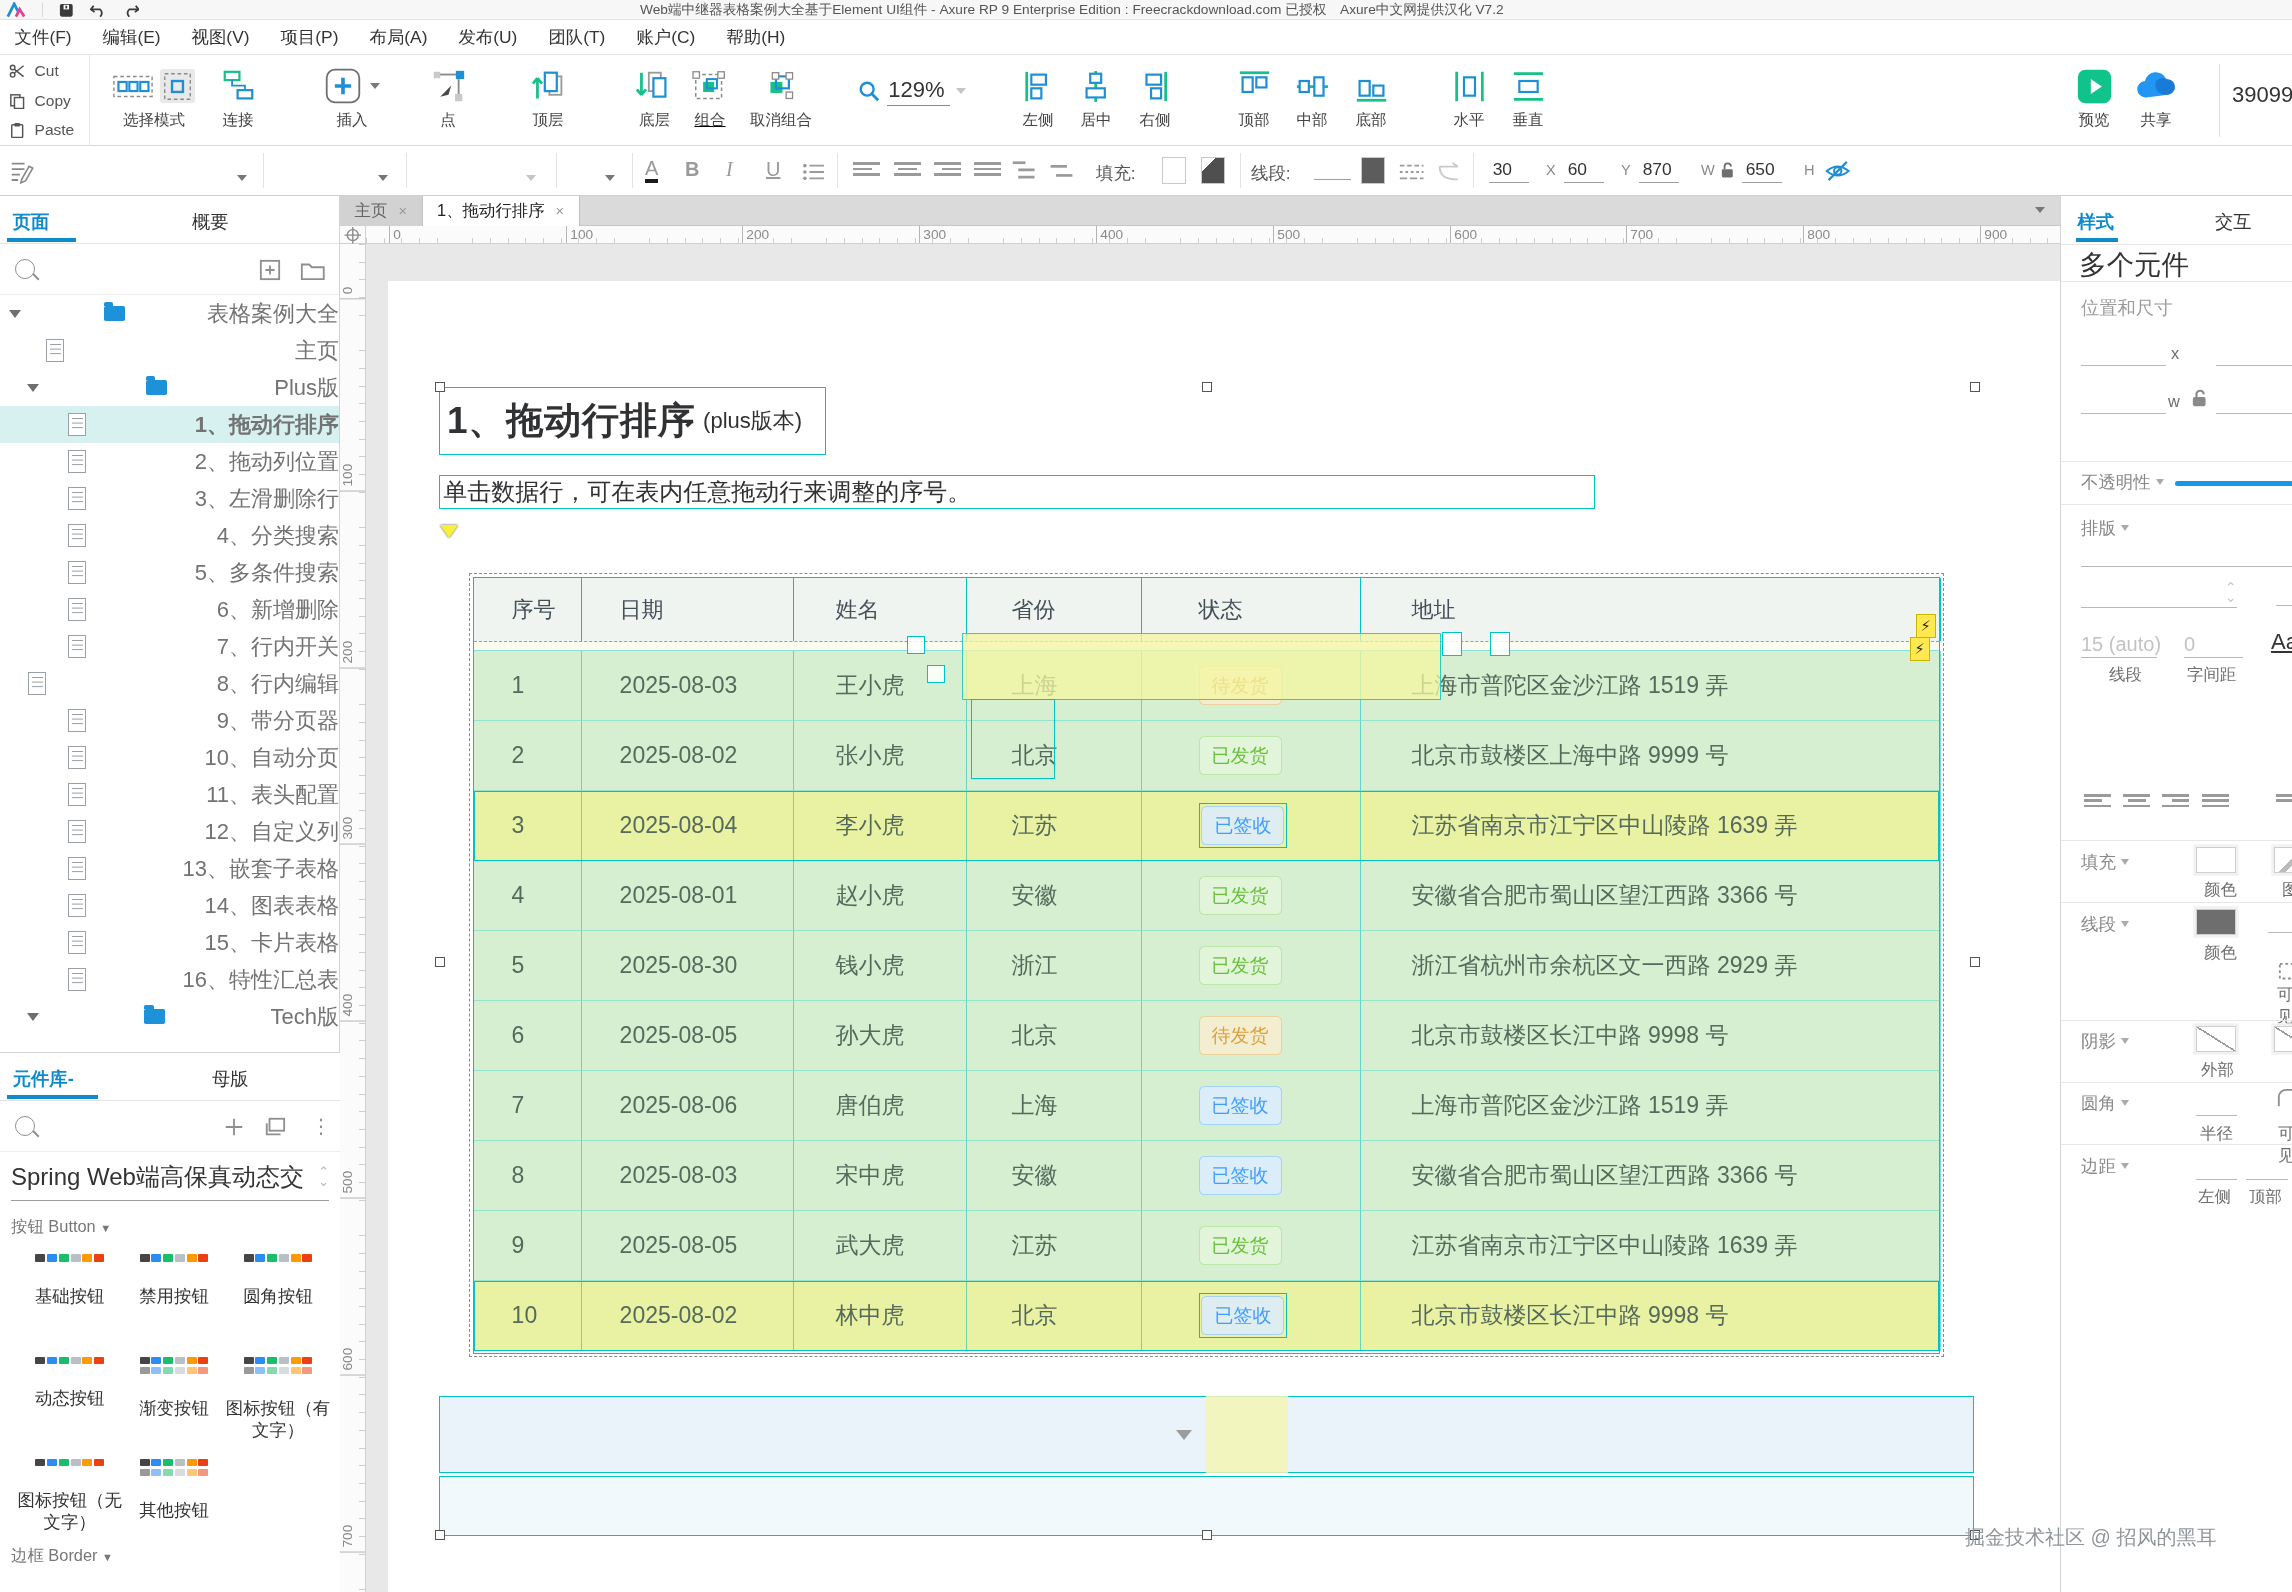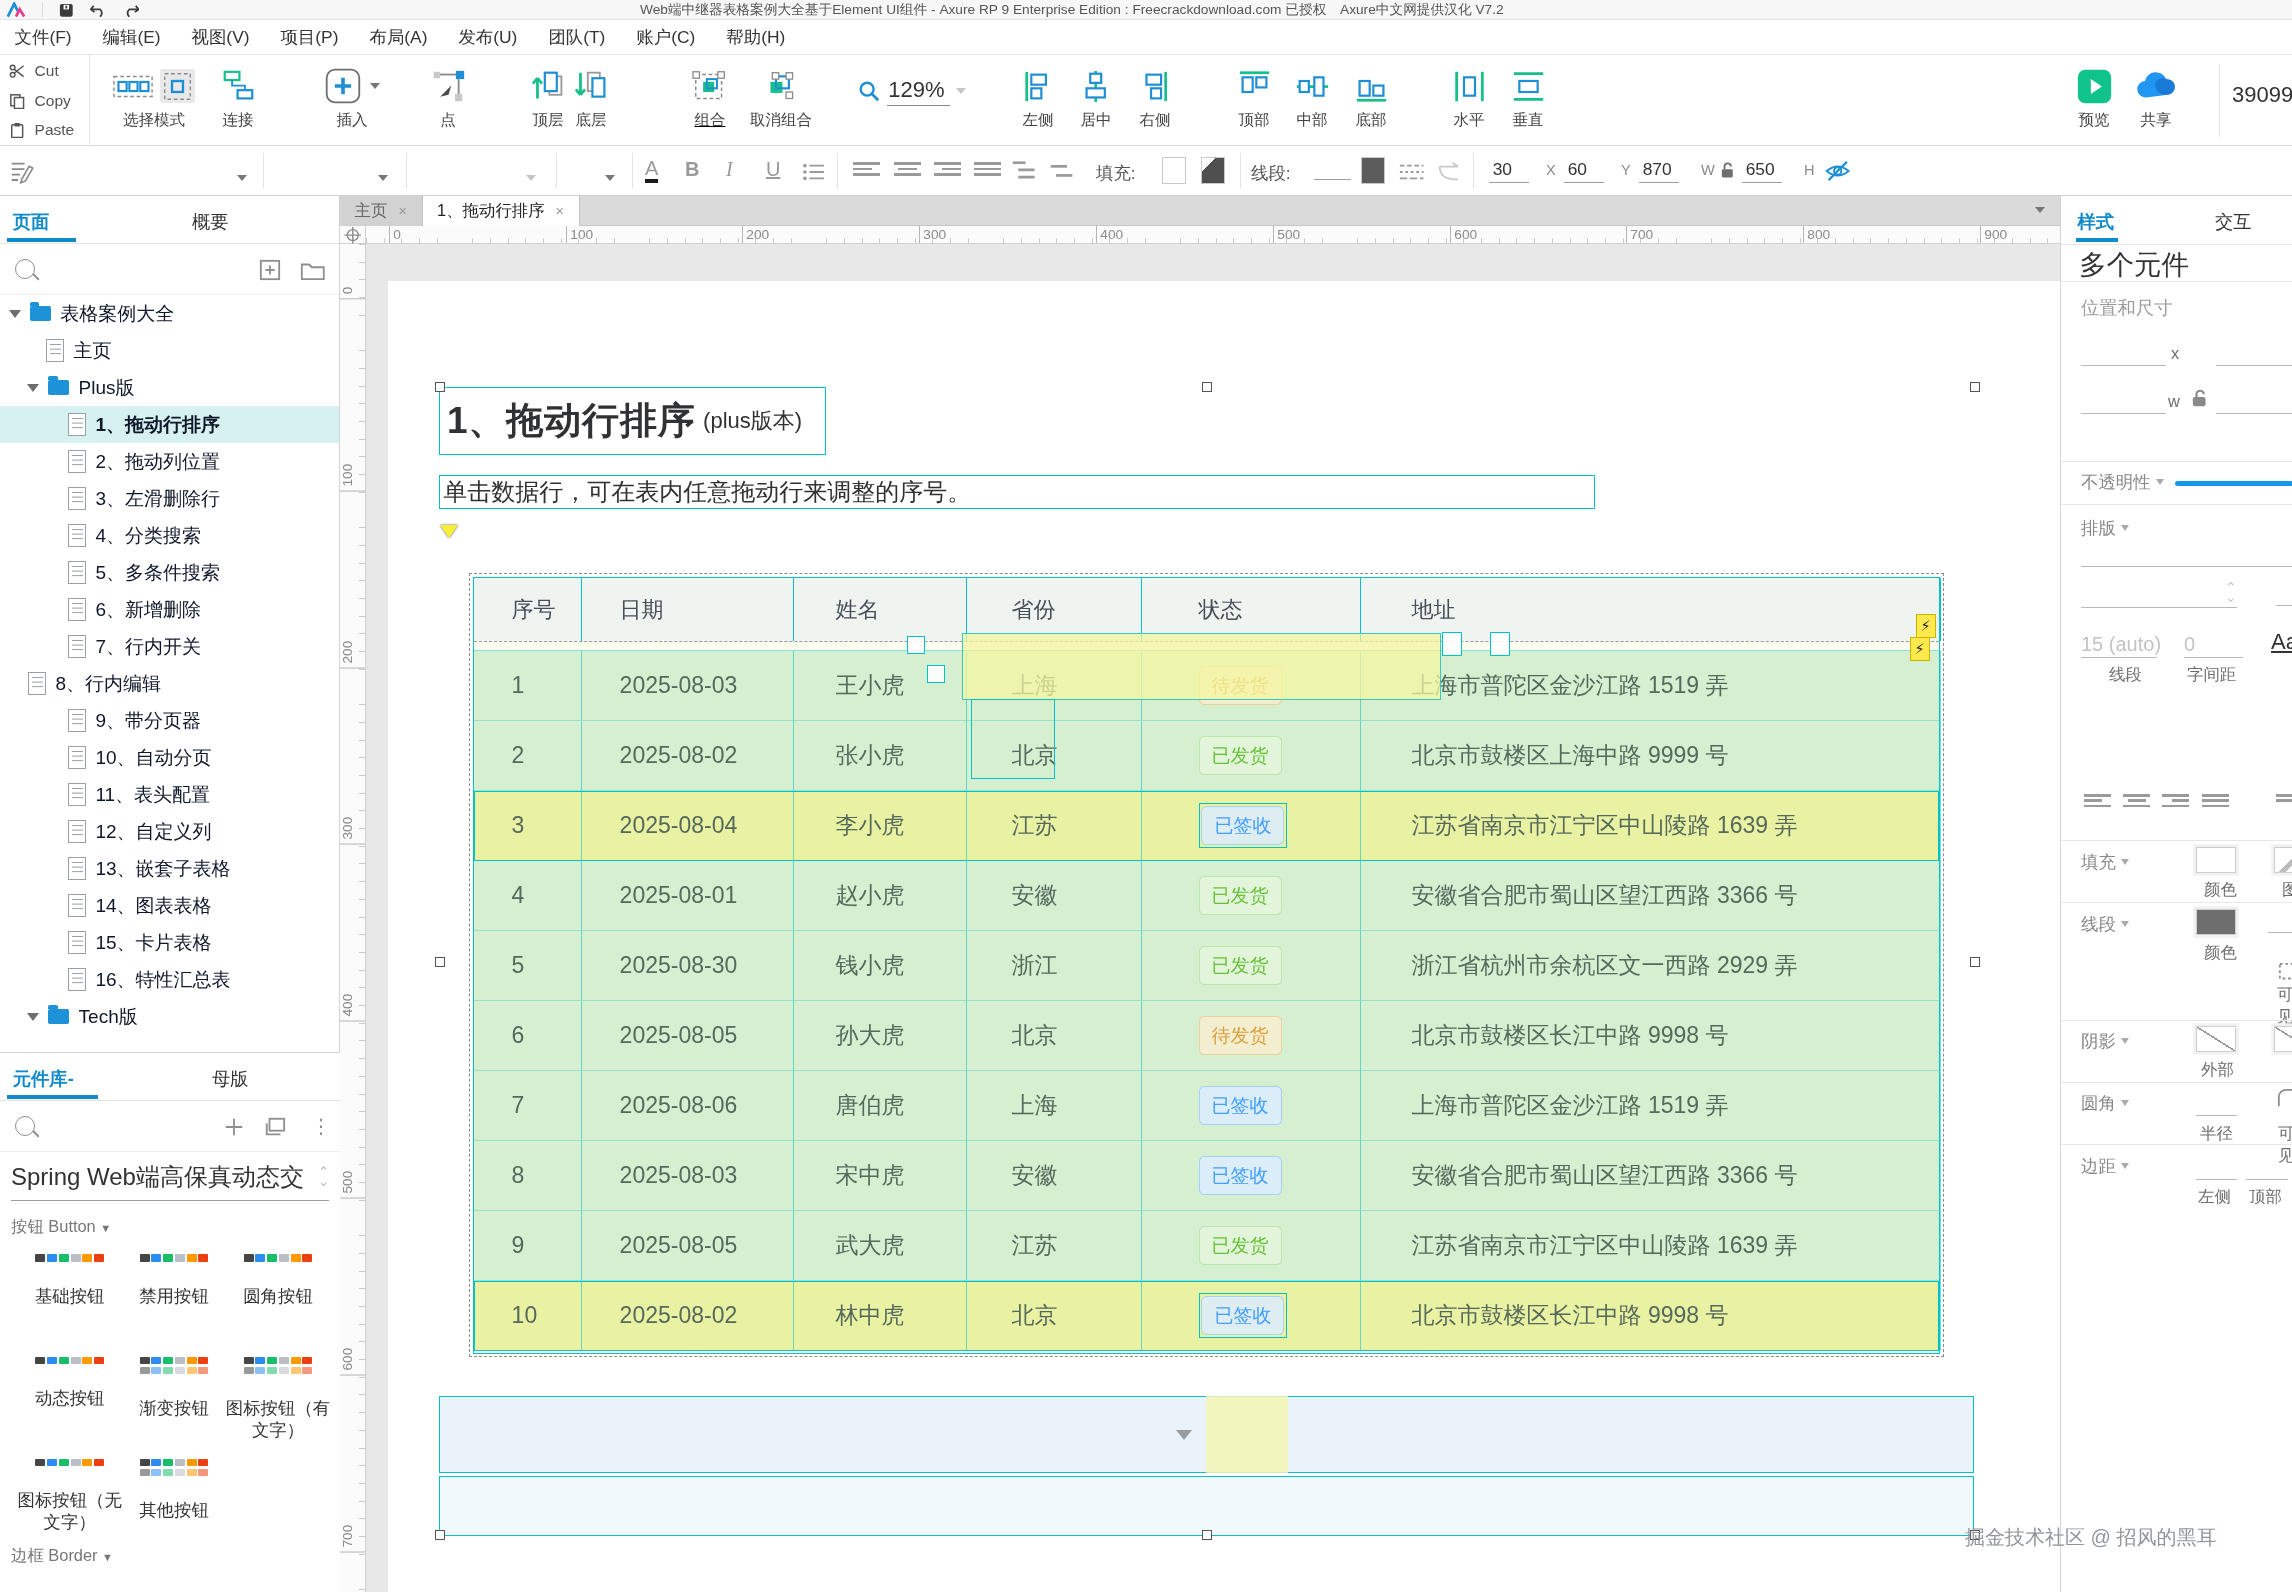--- a/index.html
+++ b/index.html
@@ -44,21 +44,21 @@
   .align-ic span { display:block; height:2.7px; background:#9a9a9a; margin-bottom:2.7px; }
 
   
   #left-sidebar { position:absolute; left:0; top:196px; width:340px; height:1396px; background:#fff; border-right:0.9px solid #d4d4d4; }
   .panel-tabs { position:relative; height:48px; border-bottom:0.9px solid #e4e4e4; }
   .ptab { position:absolute; top:12.8px; font-size:18.3px; color:#333; }
   .ptab.active { color:#0f8bcc; font-weight:bold; }
   .ptab-underline { position:absolute; left:7.3px; top:42px; height:3.7px; background:#0f8bcc; }
   .panel-search { position:relative; height:51px; border-bottom:0.9px solid #ececec; }
   #page-tree { position:relative; }
-  .tree-row { position:relative; height:37px; display:flex; align-items:center; font-size:19px; color:#0f172a; }
+  .tree-row { position:relative; height:37px; display:flex; align-items:center; font-size:22px; color:#737373;justify-content:space-between; }
   .tree-row.sel { background:#d7f0f0; font-weight:bold; }
   .tri { width:0; height:0; border-left:6.4px solid transparent; border-right:6.4px solid transparent; border-top:8.2px solid #6e6e6e; margin-right:9.1px; }
   .ico-folder { width:21px; height:15.5px; background:#1d92d8; border-radius:1.8px; position:relative; margin-right:9.1px; flex:none; }
   .ico-folder:before { content:""; position:absolute; left:0; top:-3.7px; width:9.1px; height:3.7px; background:#1d92d8; border-radius:1.8px 1.8px 0 0; }
   .ico-doc { width:18.3px; height:23px; border:1.8px solid #9aa0a6; background:#fff; margin-right:9.1px; flex:none; position:relative; }
   .ico-doc:before { content:""; position:absolute; left:2.7px; top:3.7px; right:2.7px; height:1.8px; background:#9aa0a6; box-shadow:0 4.6px 0 #9aa0a6, 0 9.1px 0 #9aa0a6; }
   .sicon { width:20px; height:20px; border:1.8px solid #8f8f8f; border-radius:50%; position:relative; }
   .sicon:after { content:""; position:absolute; left:16.4px; top:16.4px; width:8.2px; height:1.8px; background:#8f8f8f; transform:rotate(45deg); }
   #library-name { font-size:24px; color:#333; white-space:nowrap; overflow:hidden; }
   .lib-section { font-size:16.4px; color:#777; }
@@ -254,21 +254,21 @@
     <div class="ticon">
         <svg width="35" height="35" viewBox="0 0 38 38">
           <path d="M7 32 V10 M7 10 L2 16 M7 10 L12 16" stroke="#17c08a" stroke-width="3" fill="none"></path>
           <rect x="20" y="8" width="13" height="20" fill="#fff" stroke="#9a9a9a" stroke-width="2"></rect>
           <rect x="15" y="4" width="13" height="20" fill="#fff" stroke="#1e8fd5" stroke-width="2.4"></rect>
         </svg>
       </div>
     <div class="tlabel">顶层</div>
   </div>
 
-  <div class="tool" style="left:591px;">
+  <div class="tool" style="left:615px;align-items:flex-end;">
     <div class="ticon">
         <svg width="35" height="35" viewBox="0 0 38 38">
           <path d="M7 4 V28 M7 28 L2 22 M7 28 L12 22" stroke="#17c08a" stroke-width="3" fill="none"></path>
           <rect x="15" y="4" width="13" height="20" fill="#fff" stroke="#9a9a9a" stroke-width="2"></rect>
           <rect x="20" y="10" width="13" height="20" fill="#fff" stroke="#1e8fd5" stroke-width="2.4"></rect>
         </svg>
       </div>
     <div class="tlabel">底层</div>
   </div>
 

